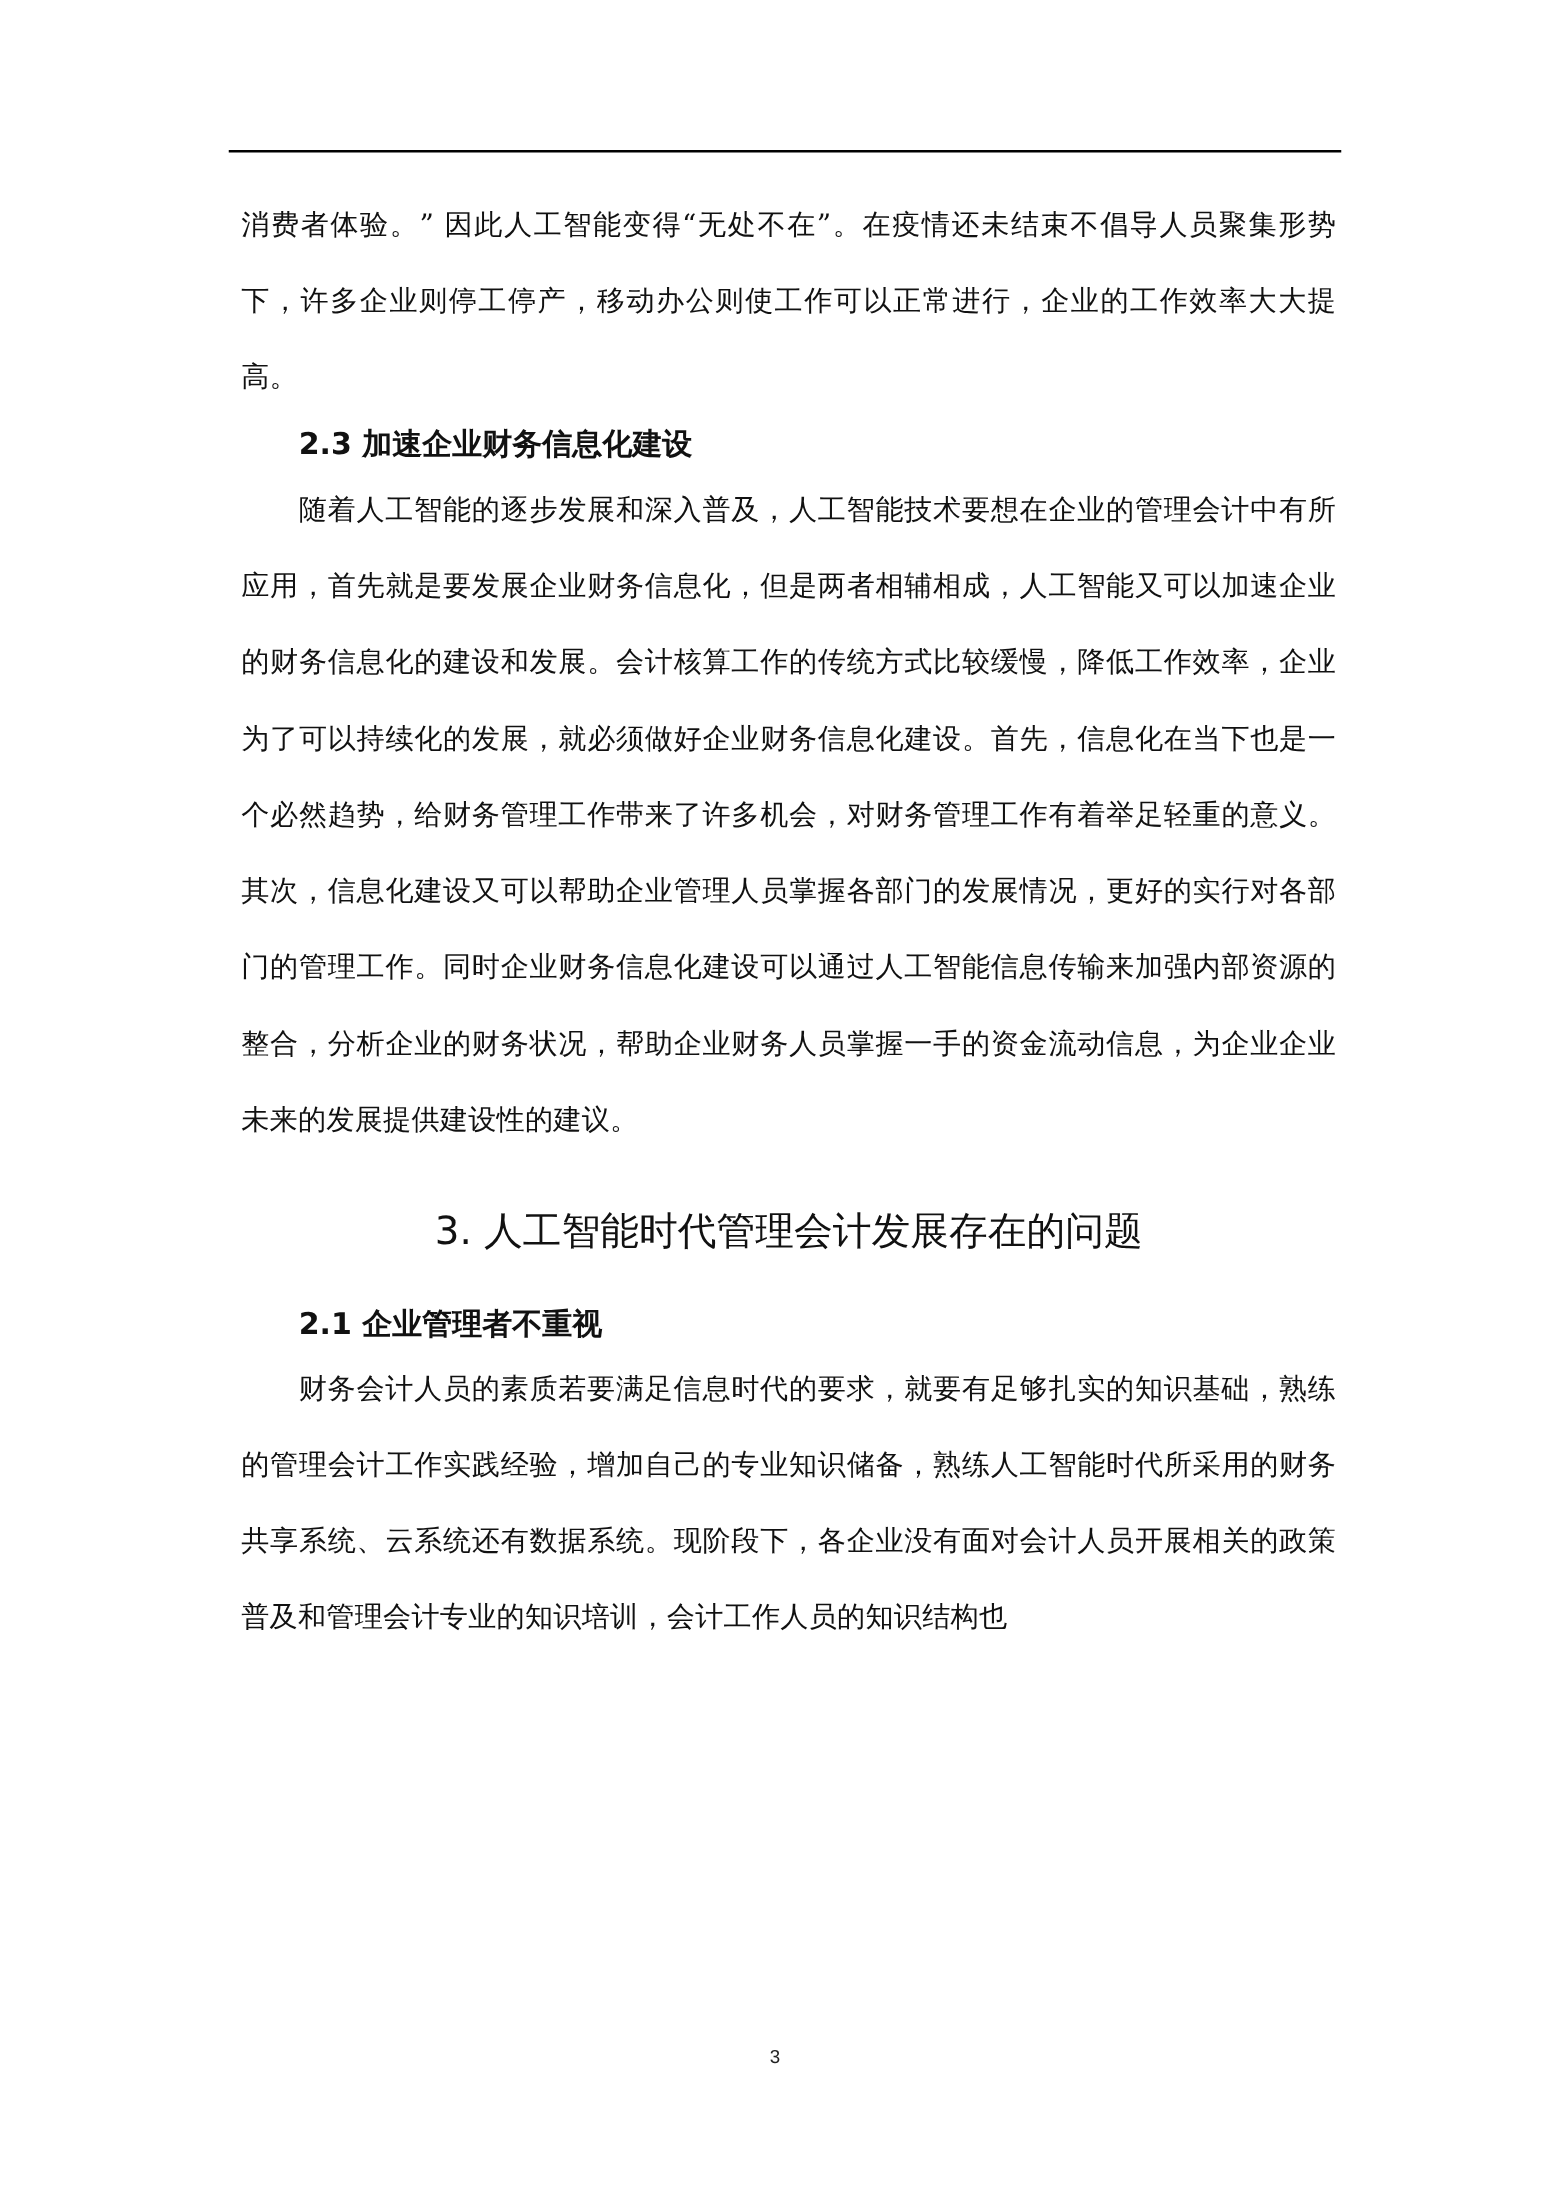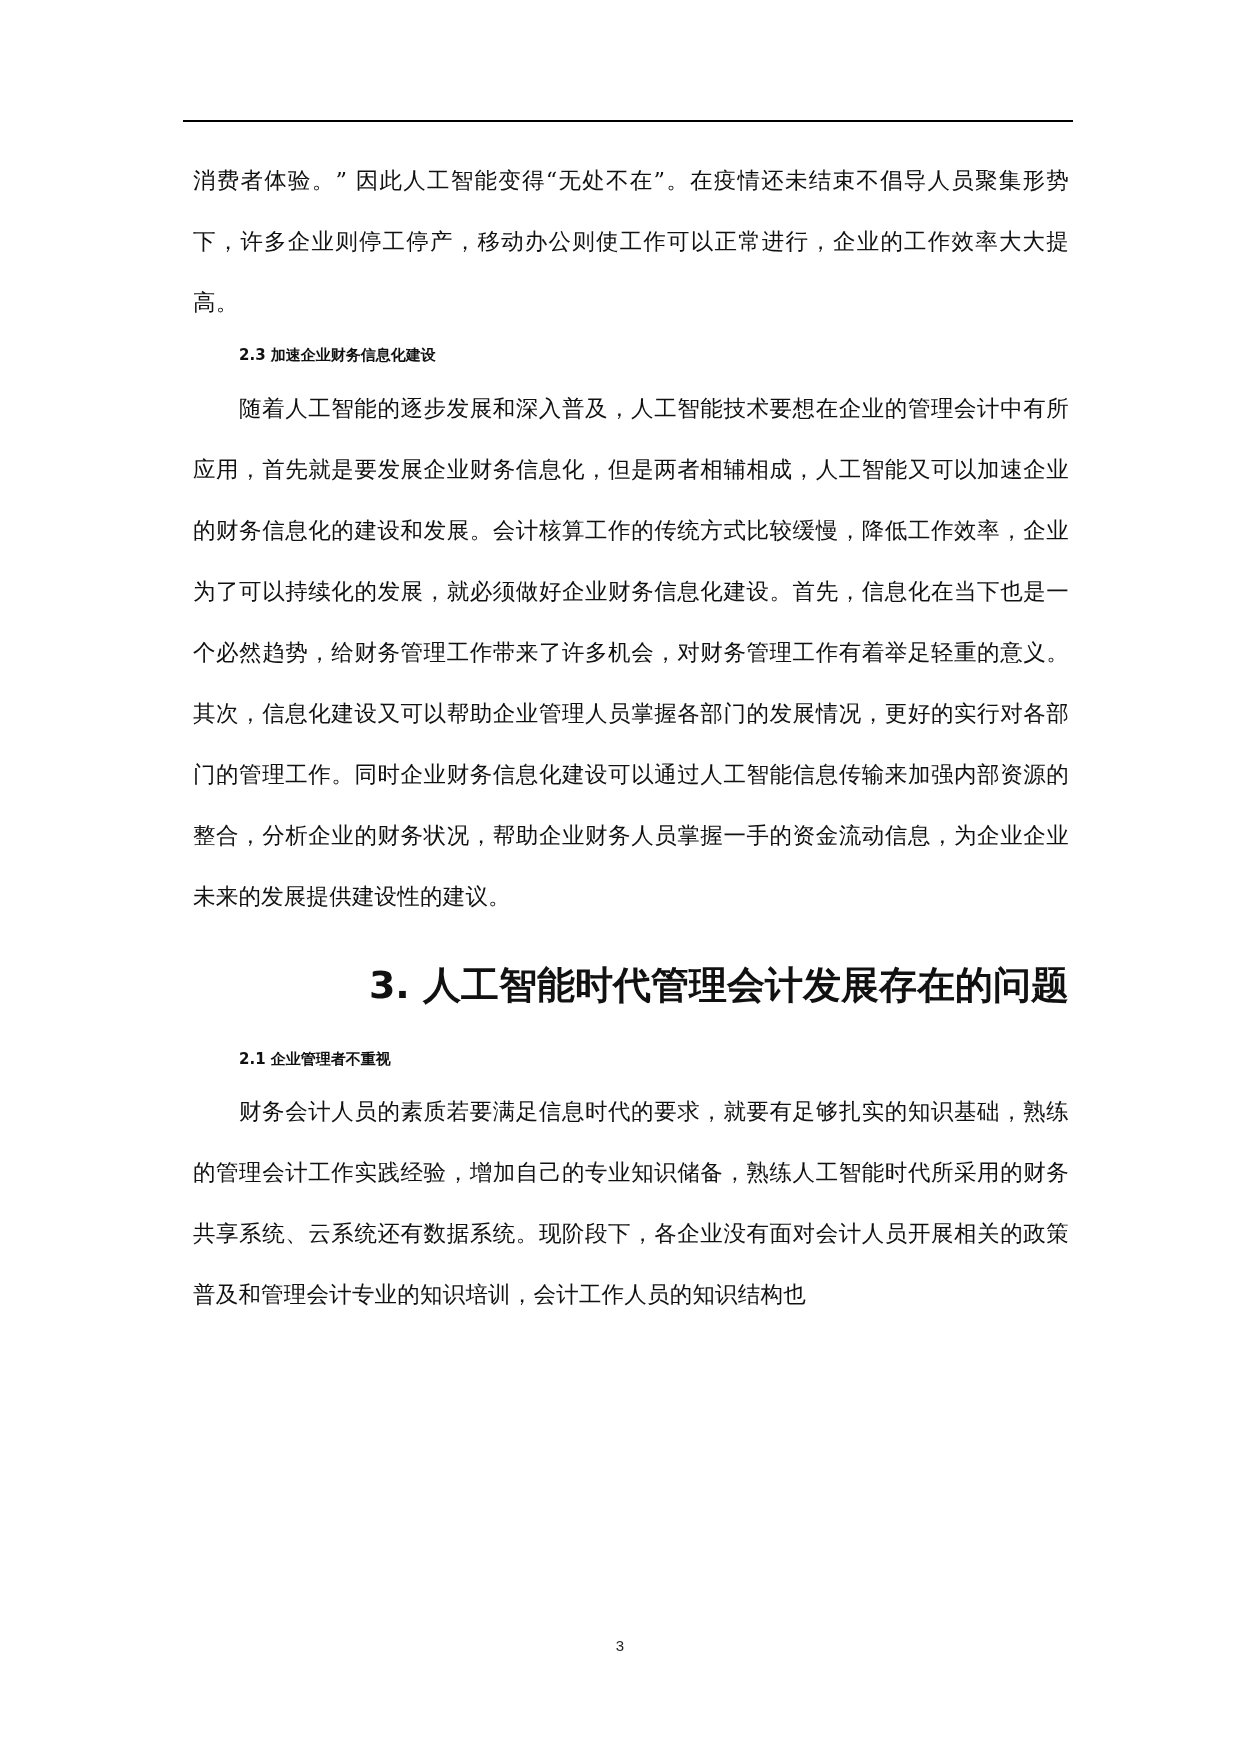--- a/index.html
+++ b/index.html
@@ -37,31 +37,31 @@
     text-align-last: left;
     letter-spacing: 0.2px;
   }
   .para.indent {
     text-indent: 46px;
   }
   .subheading {
     margin: 0;
     font-family: "DejaVu Sans", "Liberation Sans", sans-serif;
     font-weight: bold;
-    font-size: 15px;
+    font-size: 24px;
     line-height: 44.5px;
     padding-left: 46px;
     height: 44.5px;
   }
   .chapter-heading {
     margin: 0;
     font-family: "DejaVu Sans", "Liberation Sans", sans-serif;
-    font-weight: bold;
-    font-size: 38px;
-    text-align: right;
+    font-weight: normal;
+    font-size: 31px;
+    text-align: center;
     line-height: 44px;
     padding-top: 36px;
     padding-bottom: 30px;
   }
   .page-number {
     position: absolute;
     left: 0;
     width: 1240px;
     top: 1637px;
     text-align: center;

